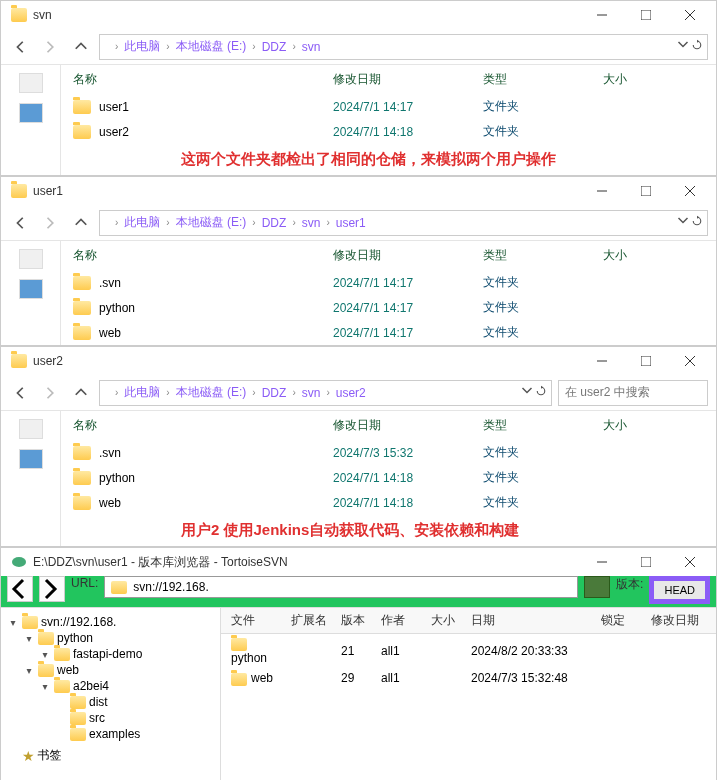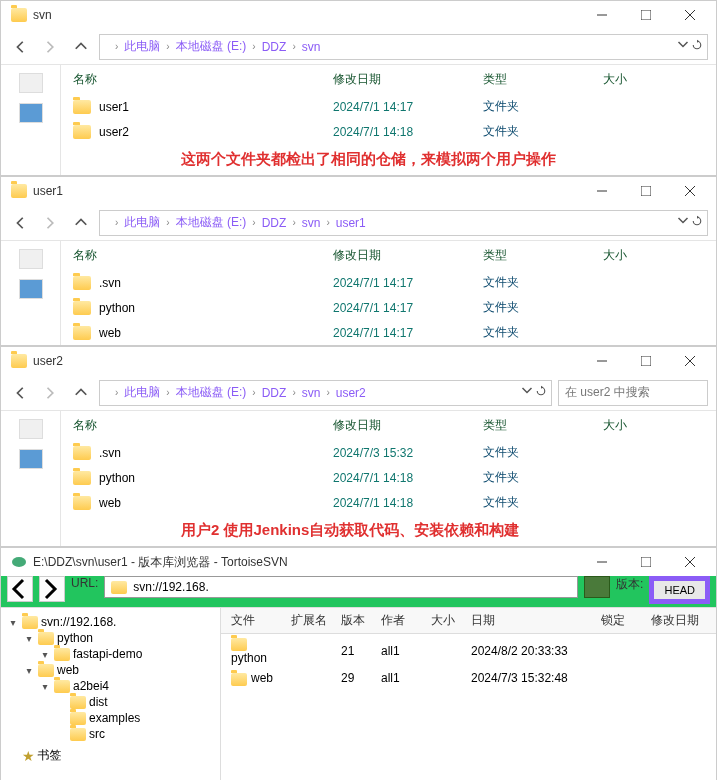--- a/index.html
+++ b/index.html
@@ -437,26 +437,26 @@
       <span>a2bei4</span>
     </div>
     <div class="tree-row" style="padding-left:48px">
       <span class="exp"></span>
       <span class="fld"></span>
       <span>dist</span>
     </div>
     <div class="tree-row" style="padding-left:48px">
       <span class="exp"></span>
       <span class="fld"></span>
-      <span>examples</span>
+      <span>src</span>
     </div>
     <div class="tree-row" style="padding-left:48px">
       <span class="exp"></span>
       <span class="fld"></span>
-      <span>src</span>
+      <span>examples</span>
     </div>
         <div class="tree-row" style="margin-top:4px">
           <span class="exp"></span>
           <span class="star">★</span>
           <span>书签</span>
         </div>
       </div>
       <div class="listview">
         <div class="lv-header">
           <div class="lvc-file">文件</div>

